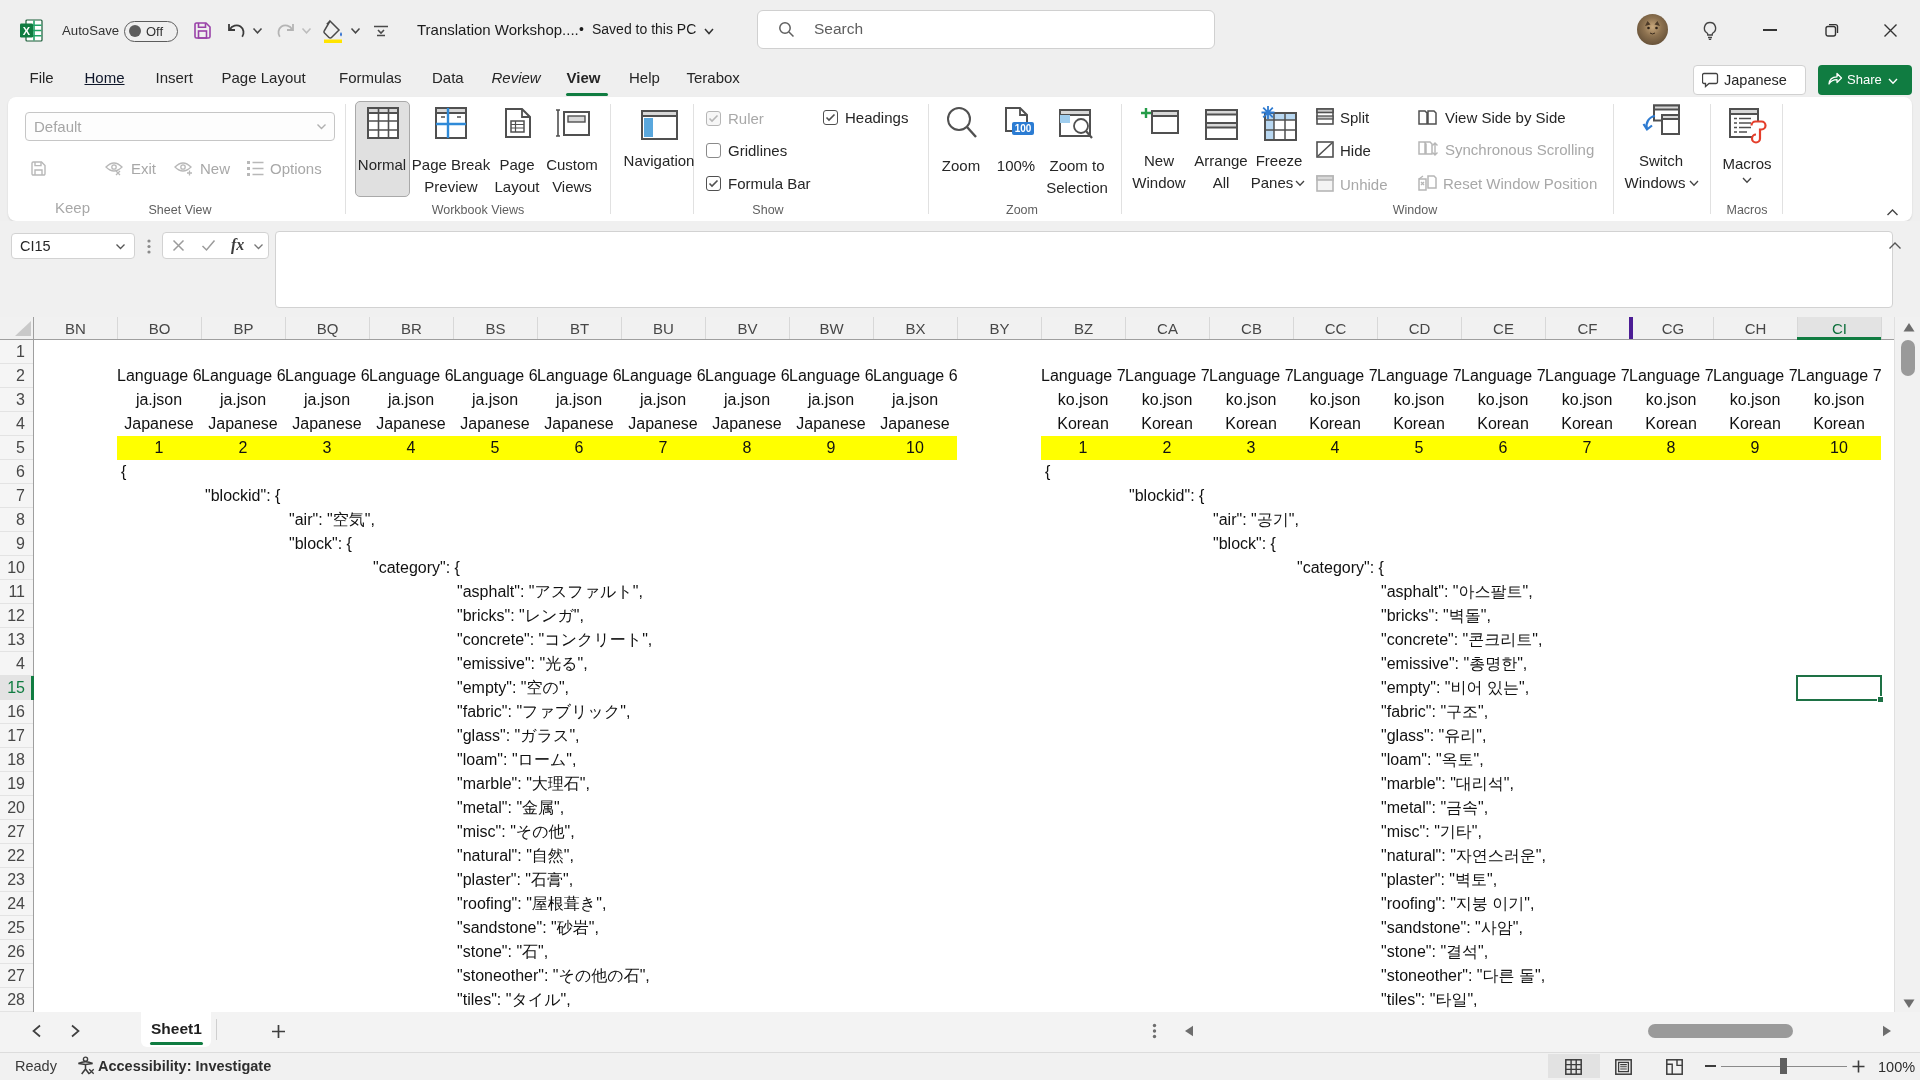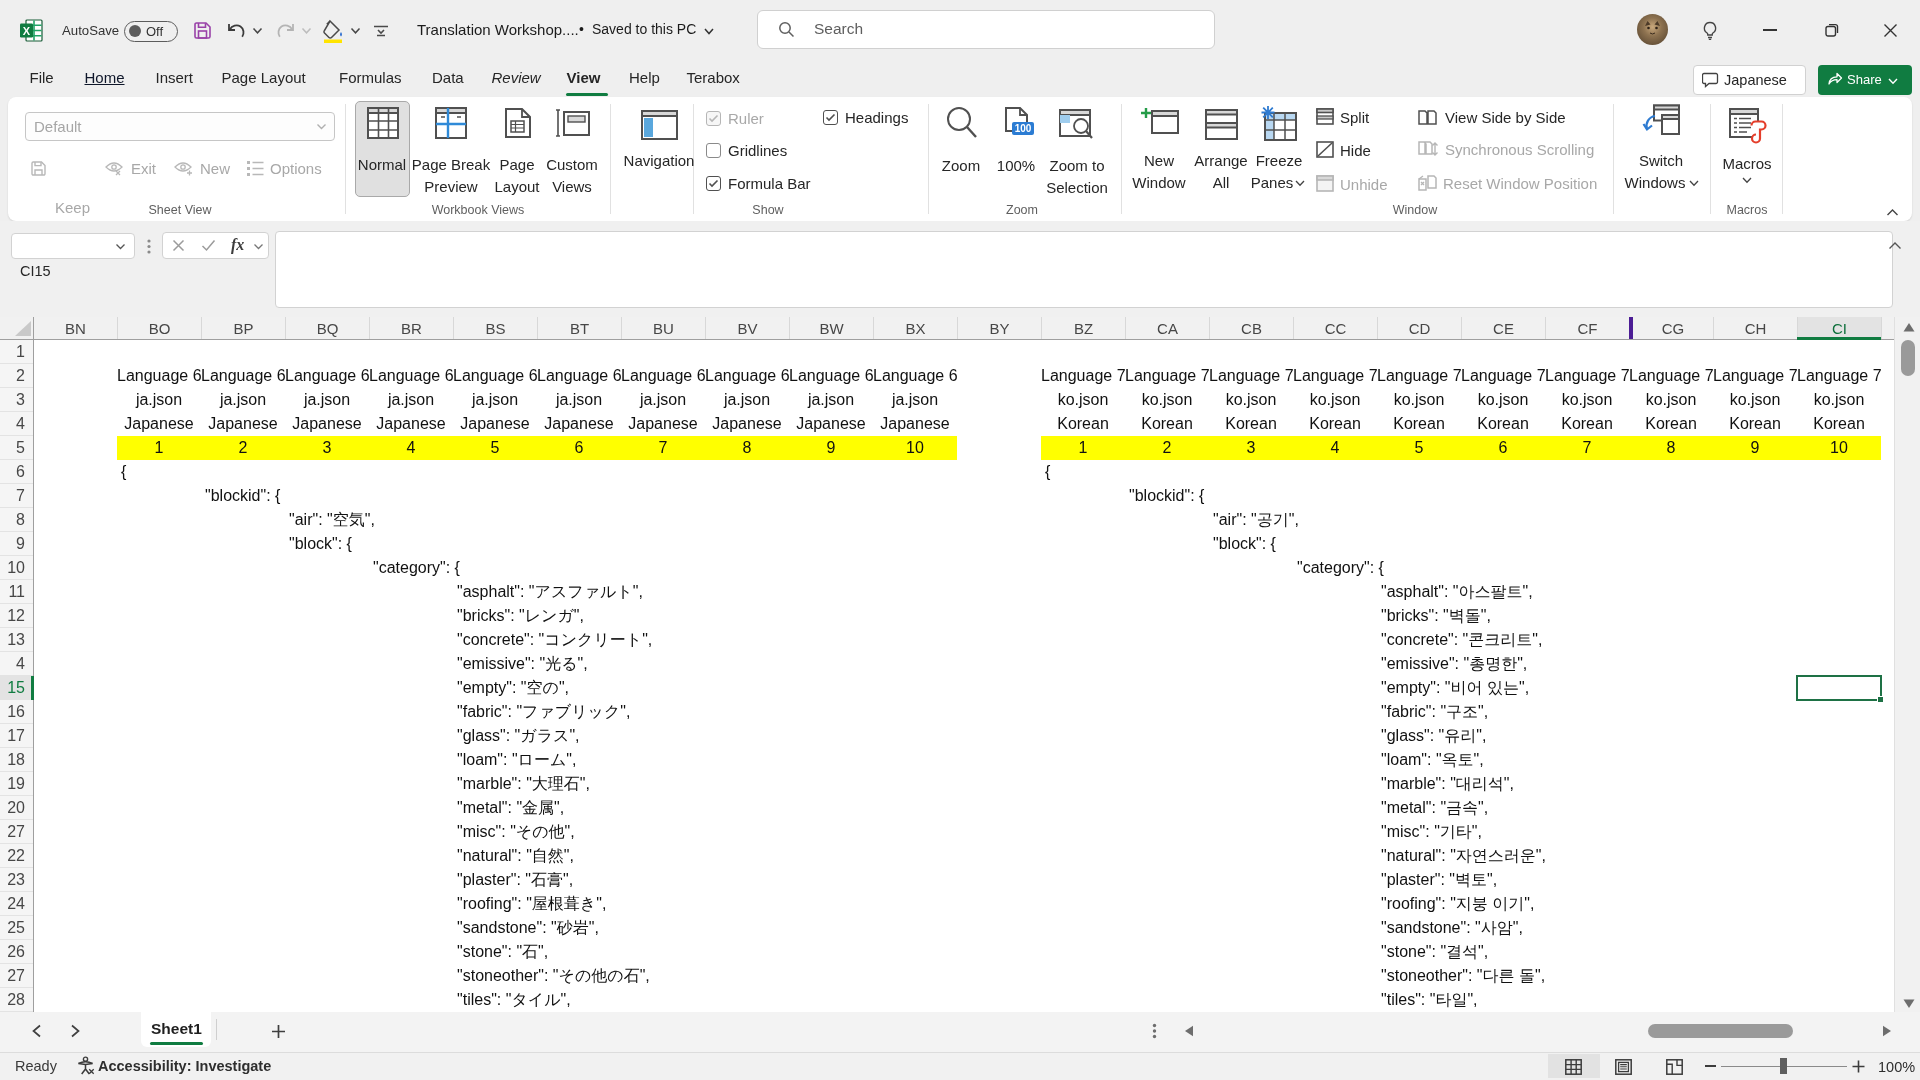--- a/index.html
+++ b/index.html
@@ -312,21 +312,21 @@
 <rect x="1" y="1" width="28" height="5" fill="#d8d8d8" stroke="#505050" stroke-width="2"></rect>
 <path d="M5 10.5 h3 M10 10.5 h12 M5 15 h3 M10 15 h12 M5 19.5 h3 M10 19.5 h12 M5 24 h3 M10 24 h8" stroke="#505050" stroke-width="1.5"></path>
 <path d="M22.5 17.5 a4 4 0 0 1 4 -4 h6 a4 4 0 0 1 4 4 a4 4 0 0 1 -4 4 h-1.5 v9 a4 4 0 0 1 -8 0 a4 4 0 0 1 4 -4" fill="#fff" stroke="#e43e2b" stroke-width="2.2"></path>
 </svg>
 <div class="tx" style="left:1747px;top:155px;transform:translateX(-50%);font-size:15px;color:#262626;">Macros</div>
 <svg class="abs" style="left:1742px;top:177px" width="10" height="7" viewBox="0 0 10 7">
     <path d="M1 1 L5 5.3 L9 1" fill="none" stroke="#444" stroke-width="1.3"></path>
   </svg>
 <div class="abs" style="left:0;top:221px;width:1920px;height:96px;background:#f0f0f0;"></div>
 <div class="abs" style="left:11px;top:233px;width:124px;height:26px;background:#fff;border:1px solid #d2d2d2;border-radius:4px;box-sizing:border-box;"></div>
-<div class="tx" style="left:20px;top:238px;font-size:14.5px;color:#262626;margin-top:25px;">CI15</div>
+<div class="tx" style="left:20px;top:238px;font-size:14.5px;color:#262626;">CI15</div>
 <svg class="abs" style="left:115px;top:243px" width="11" height="8" viewBox="0 0 11 8">
     <path d="M1.5 1.5 L5.5 5.5 L9.5 1.5" fill="none" stroke="#555" stroke-width="1.3"></path>
   </svg>
 <svg class="abs" style="left:147px;top:239px" width="4" height="15" viewBox="0 0 4 15">
 <circle cx="2" cy="2" r="1.6" fill="#8a8a8a"></circle>
     <circle cx="2" cy="7.5" r="1.6" fill="#8a8a8a"></circle>
     <circle cx="2" cy="13" r="1.6" fill="#8a8a8a"></circle>
 </svg>
 <div class="abs" style="left:162px;top:232px;width:107px;height:27px;background:#fff;border:1px solid #d2d2d2;border-radius:4px;box-sizing:border-box;"></div>
 <svg class="abs" style="left:172px;top:239px" width="13" height="13" viewBox="0 0 13 13">

